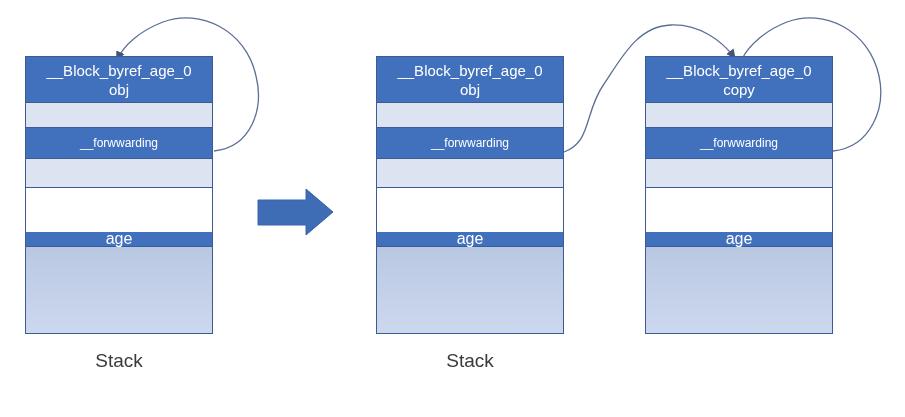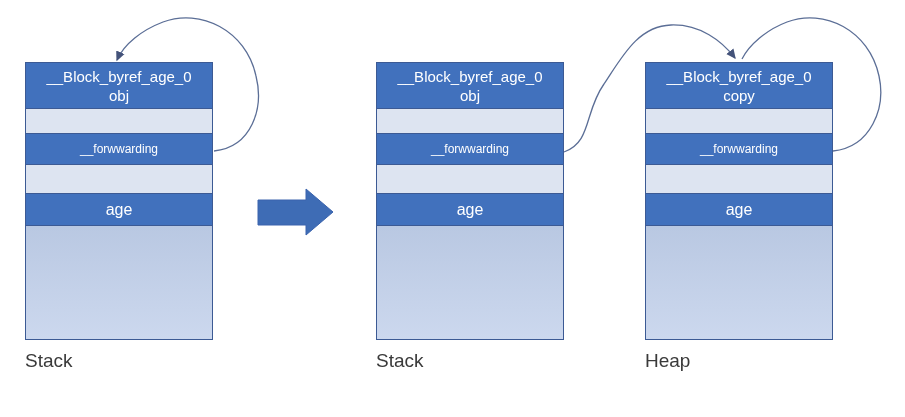--- a/index.html
+++ b/index.html
@@ -28,21 +28,21 @@
     stroke: var(--connector-stroke, #5b6e96);
     stroke-width: 1.3;
   }
   .transform-arrow {
     fill: var(--arrow-fill, #3e6cb5);
     stroke: var(--arrow-border, #3a63ad);
     stroke-width: 1;
   }
   .block {
     position: absolute;
-    top: 62px;
+    top: 56px;
     width: 188px;
     height: 278px;
     box-sizing: border-box;
     border: 1px solid var(--block-border, #3c5a94);
     display: flex;
     flex-direction: column;
     background: #fff;
   }
   .row {
     box-sizing: border-box;
@@ -57,33 +57,33 @@
   .row.light { background: var(--row-light, #dde4f1); }
   .row.header {
     height: 46px;
     flex-direction: column;
     font-size: 15px;
     line-height: 19px;
   }
   .row.spacer1 { height: 25px; }
   .row.fwd { height: 31px; font-size: 12px; }
   .row.spacer2 { height: 29px; }
-  .row.var { height: 32px; font-size: 16px; }
+  .row.var { height: 15px; font-size: 16px; margin-top: 44px; }
   .row.body {
     flex: 1;
     border-bottom: none;
     background: linear-gradient(to bottom,
       var(--body-gradient-top, #b9c8e2),
       var(--body-gradient-bottom, #ccd8ee));
   }
   .block-label {
     position: absolute;
     top: 350px;
     width: 188px;
-    text-align: left;
+    text-align: center;
     font-size: 19px;
     color: var(--label-color, #3a3a3a);
   }
   .b1 { left: 25px; }
   .b2 { left: 376px; }
   .b3 { left: 645px; }
 </style>
 </head>
 <body>
 
@@ -135,15 +135,14 @@
     <div class="row dark header">
       <span>__Block_byref_age_0</span>
       <span>copy</span>
     </div>
     <div class="row light spacer1"></div>
     <div class="row dark fwd">__forwwarding</div>
     <div class="row light spacer2"></div>
     <div class="row dark var">age</div>
     <div class="row body"></div>
   </div>
-  <div class="block-label b3">Heap</div>
 
 </div>
 
 </body></html>

